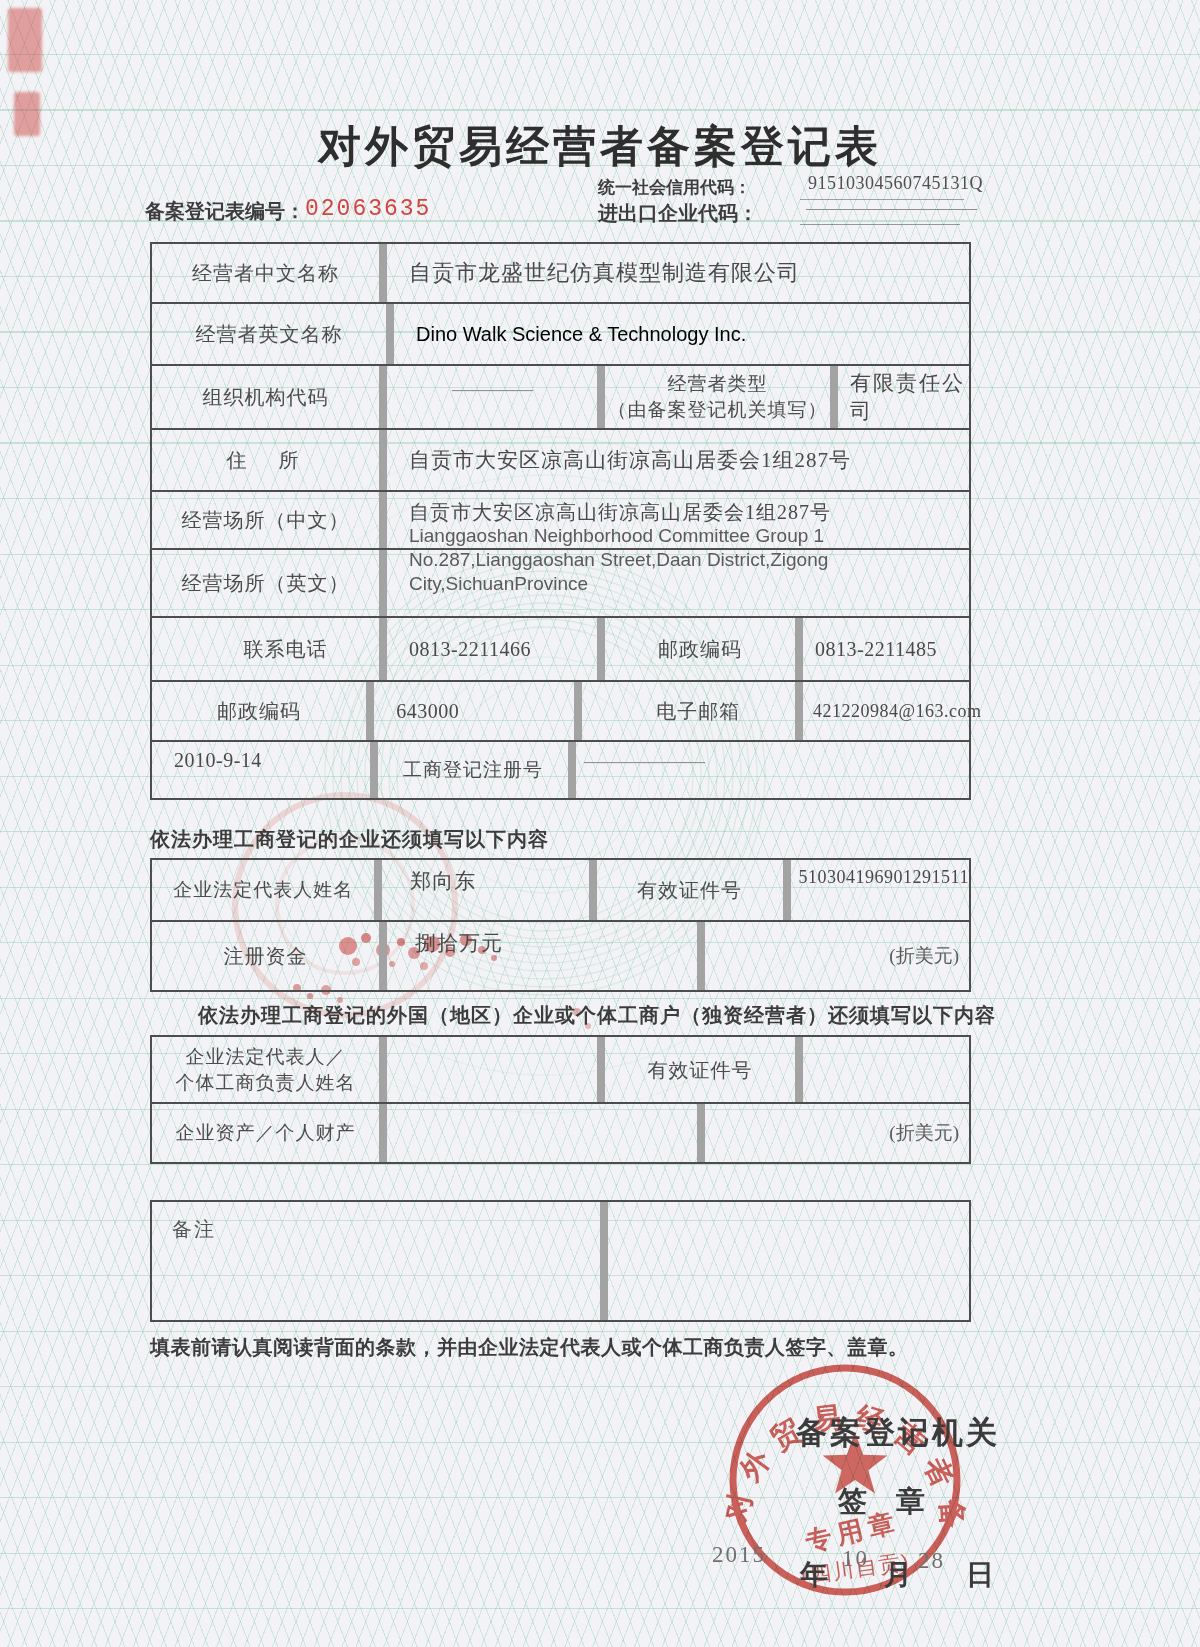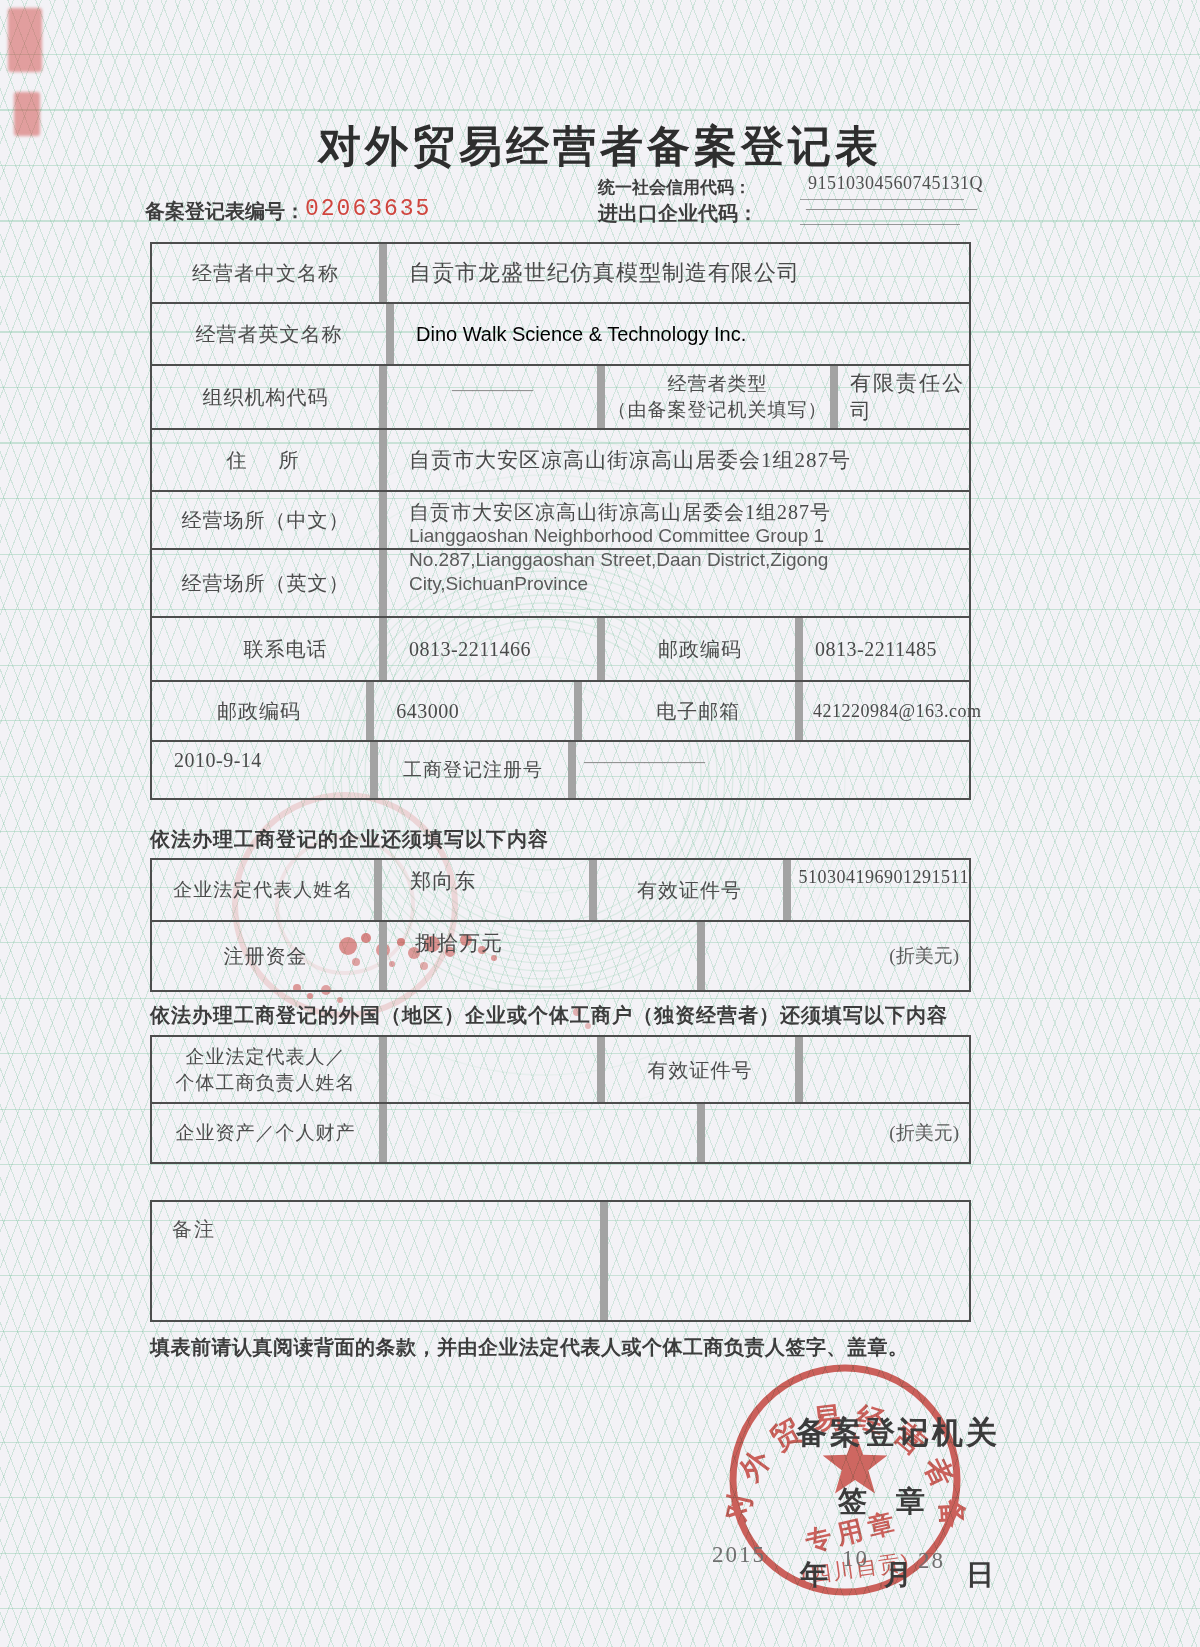--- a/index.html
+++ b/index.html
@@ -219,21 +219,21 @@
       <div class="td lab" style="width:198px;">有效证件号</div>
       <div class="td val num top-align" style="width:190px;padding-left:8px;font-size:18px;">510304196901291511</div>
     </div>
     <div class="tr" style="height:68px;">
       <div class="td lab" style="width:227px;">注册资金</div>
       <div class="td val top-align" style="width:318px;padding-left:28px;">捌拾万元</div>
       <div class="td fold" style="width:272px;">(折美元)</div>
     </div>
   </div>
 
-  <div class="abs sec-heading" style="top:1002px;">依法办理工商登记的外国（地区）企业或个体工商户（独资经营者）还须填写以下内容</div>
+  <div class="abs sec-heading" style="top:1002px;margin-left:48px;">依法办理工商登记的外国（地区）企业或个体工商户（独资经营者）还须填写以下内容</div>
   <div class="t" style="top:1035px;">
     <div class="tr" style="height:65px;">
       <div class="td lab" style="width:227px;font-size:19px;">
         <div>
           <div>企业法定代表人／</div>
           <div>个体工商负责人姓名</div>
         </div>
       </div>
       <div class="td" style="width:218px;"></div>
       <div class="td lab" style="width:198px;">有效证件号</div>

